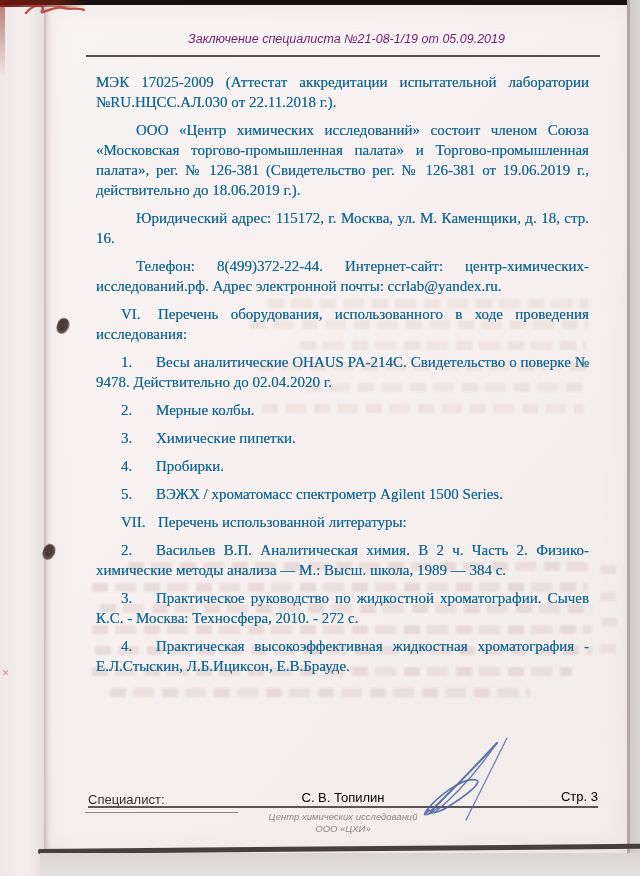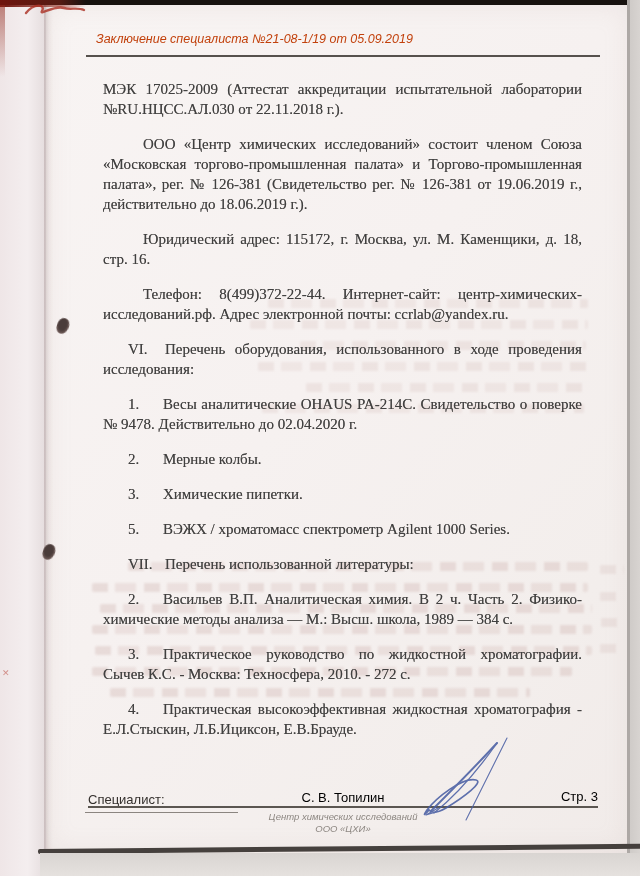--- a/index.html
+++ b/index.html
@@ -33,26 +33,26 @@
         filter:blur(.4px);transform:rotate(16deg);}
   .hole-top{left:57px;top:318px;}
   .hole-bottom{left:43px;top:544px;}
   
   .bleed{position:absolute;height:9px;filter:blur(1.3px);opacity:.5;border-radius:2px;
         background:repeating-linear-gradient(90deg,
           rgba(176,130,124,.38) 0 16px, rgba(176,130,124,0) 16px 23px,
           rgba(176,130,124,.30) 23px 44px, rgba(176,130,124,0) 44px 52px);}
   .bleed.dim{opacity:.33;}
   
-  .running-head{position:absolute;left:96px;top:31px;width:501px;text-align:left;
-        font:italic 12.5px/16px "Liberation Sans",sans-serif;color:#c2410c;}
+  .running-head{position:absolute;left:96px;top:31px;width:501px;text-align:center;
+        font:italic 12.5px/16px "Liberation Sans",sans-serif;color:#701a75;}
   .head-rule{position:absolute;left:86px;top:55px;width:514px;height:2px;background:#56514d;}
   
   .content{position:absolute;left:88px;top:64px;width:509px;}
-  .content p{margin:15px;font-size:15px;line-height:20px;color:#404040;
+  .content p{margin:8px;font-size:15px;line-height:20px;color:#0369a1;
         text-align:justify;text-shadow:0 0 .4px rgba(45,38,32,.55);}
   .para.ind{text-indent:40px;}
   .sec-head{font-weight:normal;text-indent:25px;margin-top:6px !important;}
   .secnum{display:inline-block;width:37px;text-indent:0;}
   .item{text-indent:25px;}
   .num{display:inline-block;width:35px;text-indent:0;}
   
   .footer-rule{position:absolute;left:88px;top:806px;width:510px;height:2px;background:#5b5651;}
   .footer-rule2{position:absolute;left:85px;top:812px;width:153px;height:1px;background:#8b8580;}
   .f-label{position:absolute;left:88px;top:792px;font:13px/15px "Liberation Sans",sans-serif;color:#332f2c;}
@@ -126,21 +126,24 @@
     <p class="item">
       <span class="num">1.</span><span>Весы аналитические OHAUS PA-214C. Свидетельство о поверке № 9478. Действительно до 02.04.2020 г.</span>
     </p>
     <p class="item">
       <span class="num">2.</span><span>Мерные колбы.</span>
     </p>
     <p class="item">
       <span class="num">3.</span><span>Химические пипетки.</span>
     </p>
     <p class="item">
-      <span class="num">5.</span><span>ВЭЖХ / хроматомасс спектрометр Agilent 1000 Series.</span>
+      <span class="num">4.</span><span>Пробирки.</span>
+    </p>
+    <p class="item">
+      <span class="num">5.</span><span>ВЭЖХ / хроматомасс спектрометр Agilent 1500 Series.</span>
     </p>
 
     <p class="sec-head">
       <span class="secnum">VII.</span><span>Перечень использованной литературы:</span>
     </p>
     <p class="item">
       <span class="num">2.</span><span>Васильев В.П. Аналитическая химия. В 2 ч. Часть 2. Физико-химические методы анализа — М.: Высш. школа, 1989 — 384 с.</span>
     </p>
     <p class="item">
       <span class="num">3.</span><span>Практическое руководство по жидкостной хроматографии. Сычев К.С. - Москва: Техносфера, 2010. - 272 с.</span>

